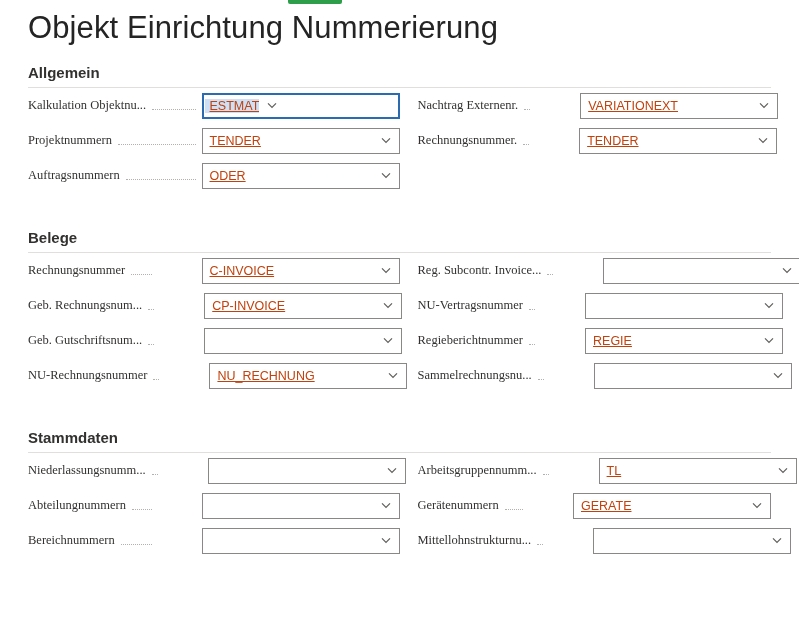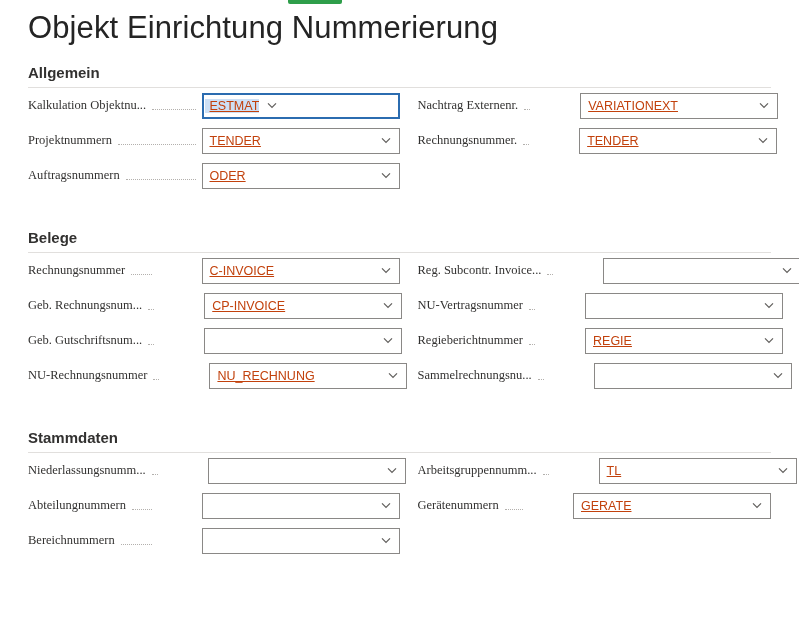--- a/index.html
+++ b/index.html
@@ -404,18 +404,30 @@
           <div class="combo">
             <span class="value">GERATE</span>
             <span class="chev">
               <svg width="10" height="7" viewBox="0 0 10 7">
                   <path d="M1 1.3 L5 5.3 L9 1.3" fill="none" stroke="#605e5c" stroke-width="1.2"></path>
                 </svg>
             </span>
           </div>
         </div>
 
+        <div class="field-row">
+          <span class="field-label">Mittellohnstrukturnu...</span>
+          <span class="dots"></span>
+          <div class="combo">
+            <span class="value"></span>
+            <span class="chev">
+              <svg width="10" height="7" viewBox="0 0 10 7">
+                  <path d="M1 1.3 L5 5.3 L9 1.3" fill="none" stroke="#605e5c" stroke-width="1.2"></path>
+                </svg>
+            </span>
+          </div>
+        </div>
 
       </div>
     </div>
   </div>
 
 </div>
 
 </body></html>

